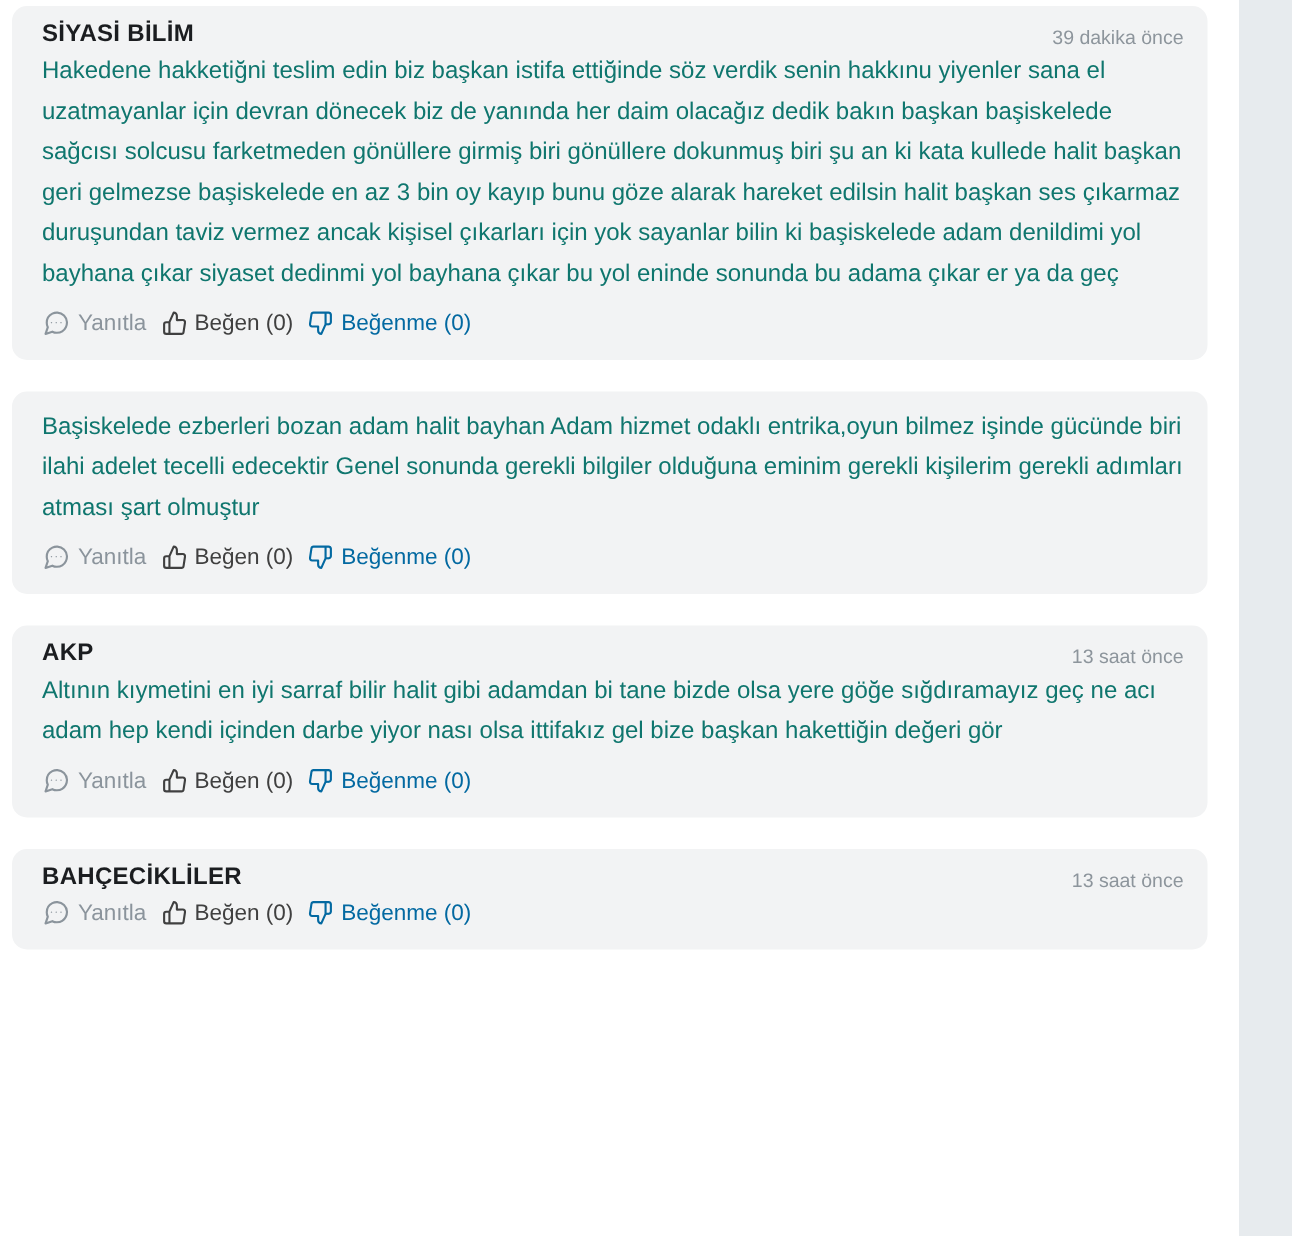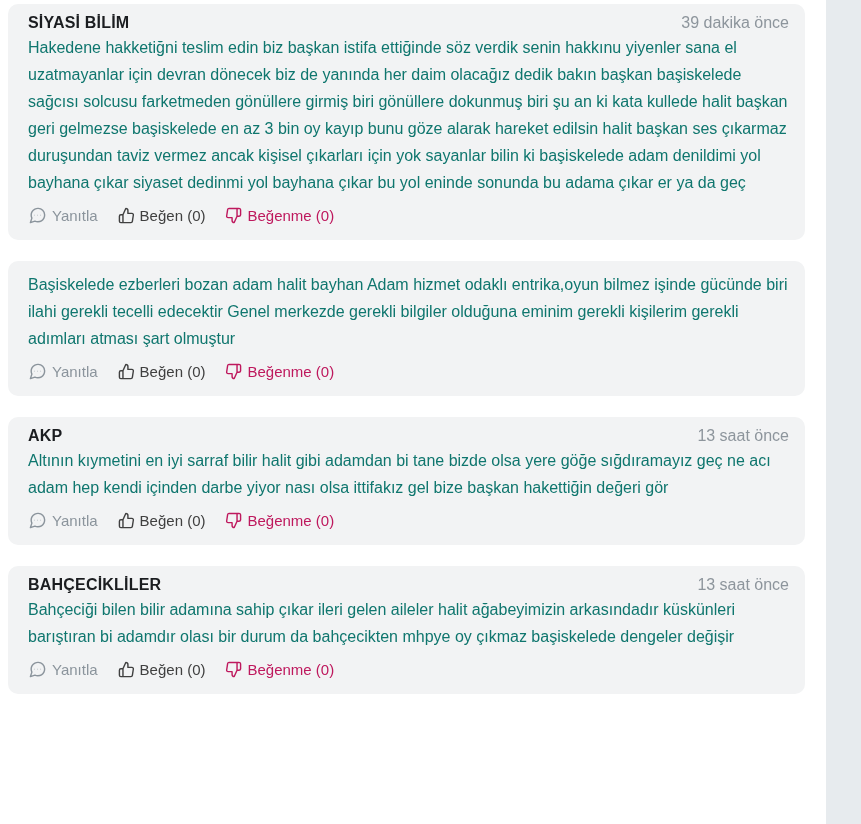--- a/index.html
+++ b/index.html
@@ -22,37 +22,37 @@
     margin-bottom:21px;
   }
   .card-header {
     display:flex; justify-content:space-between; align-items:flex-end;
     margin-bottom:2px;
   }
   .comment-author {
     font-size:16px; font-weight:700; color:#1b1d20; letter-spacing:.2px;
   }
   .comment-time {
-    font-size:16px; color:#8d959c; font-weight:400;
+    font-size:13px; color:#8d959c; font-weight:400;
   }
   .comment-body {
     font-size:16px; line-height:27px; color:#0f766e;
     margin-bottom:7px;
   }
   .actions {
-    display:flex; align-items:center; gap:20px;
+    display:flex; align-items:center; gap:10px;
     font-size:15px; height:24px;
   }
   .action {
     display:inline-flex; align-items:center; gap:5px;
     cursor:pointer; white-space:nowrap;
   }
   .action-reply   { color:#8b949c; }
   .action-like    { color:#404040; }
-  .action-dislike { color:#be185d; }
+  .action-dislike { color:#0369a1; }
   .icon { display:inline-block; }
   .icon svg { display:block; }
 </style>
 </head>
 <body>
 
 <div class="page">
   <div class="right-gutter"></div>
 
   <div class="comment-card">
@@ -85,21 +85,21 @@
       <span class="icon">
         <svg width="17" height="17" viewBox="0 0 24 24" fill="none" stroke="currentColor" stroke-width="2" stroke-linecap="round" stroke-linejoin="round">
           <path d="M10 15v4a3 3 0 0 0 3 3l4-9V2H5.72a2 2 0 0 0-2 1.7l-1.38 9a2 2 0 0 0 2 2.3zm7-13h2.67A2.31 2.31 0 0 1 22 4v7a2.31 2.31 0 0 1-2.33 2H17"></path>
         </svg>
       </span>
       <span>Beğenme (0)</span>
     </span>
   </div>
 </div>
   <div class="comment-card">
-  <div class="comment-body">Başiskelede ezberleri bozan adam halit bayhan Adam hizmet odaklı entrika,oyun bilmez işinde gücünde biri ilahi gerekli tecelli edecektir Genel merkezde gerekli bilgiler olduğuna eminim gerekli kişilerim gerekli adımları atması şart olmuştur</div>
+  <div class="comment-body">Başiskelede ezberleri bozan adam halit bayhan Adam hizmet odaklı entrika,oyun bilmez işinde gücünde biri ilahi adelet tecelli edecektir Genel sonunda gerekli bilgiler olduğuna eminim gerekli kişilerim gerekli adımları atması şart olmuştur</div>
   <div class="actions">
     <span class="action action-reply">
       <span class="icon">
         <svg width="19" height="19" viewBox="0 0 24 24" fill="none" stroke="currentColor" stroke-width="1.8" stroke-linecap="round" stroke-linejoin="round">
           <path d="M21 11.5a8.38 8.38 0 0 1-.9 3.8 8.5 8.5 0 0 1-7.6 4.7 8.38 8.38 0 0 1-3.8-.9L3 21l1.9-5.7a8.38 8.38 0 0 1-.9-3.8 8.5 8.5 0 0 1 4.7-7.6 8.38 8.38 0 0 1 3.8-.9h.5a8.48 8.48 0 0 1 8 8v.5z"></path>
           <circle cx="8" cy="11.5" r="0.6" fill="currentColor" stroke="none"></circle>
           <circle cx="12" cy="11.5" r="0.6" fill="currentColor" stroke="none"></circle>
           <circle cx="16" cy="11.5" r="0.6" fill="currentColor" stroke="none"></circle>
         </svg>
       </span>
@@ -157,21 +157,20 @@
       </span>
       <span>Beğenme (0)</span>
     </span>
   </div>
 </div>
   <div class="comment-card">
   <div class="card-header">
     <span class="comment-author">BAHÇECİKLİLER</span>
     <span class="comment-time">13 saat önce</span>
   </div>
-  <div class="comment-body">Bahçeciği bilen bilir adamına sahip çıkar ileri gelen aileler halit ağabeyimizin arkasındadır küskünleri barıştıran bi adamdır olası bir durum da bahçecikten mhpye oy çıkmaz başiskelede dengeler değişir</div>
   <div class="actions">
     <span class="action action-reply">
       <span class="icon">
         <svg width="19" height="19" viewBox="0 0 24 24" fill="none" stroke="currentColor" stroke-width="1.8" stroke-linecap="round" stroke-linejoin="round">
           <path d="M21 11.5a8.38 8.38 0 0 1-.9 3.8 8.5 8.5 0 0 1-7.6 4.7 8.38 8.38 0 0 1-3.8-.9L3 21l1.9-5.7a8.38 8.38 0 0 1-.9-3.8 8.5 8.5 0 0 1 4.7-7.6 8.38 8.38 0 0 1 3.8-.9h.5a8.48 8.48 0 0 1 8 8v.5z"></path>
           <circle cx="8" cy="11.5" r="0.6" fill="currentColor" stroke="none"></circle>
           <circle cx="12" cy="11.5" r="0.6" fill="currentColor" stroke="none"></circle>
           <circle cx="16" cy="11.5" r="0.6" fill="currentColor" stroke="none"></circle>
         </svg>
       </span>

